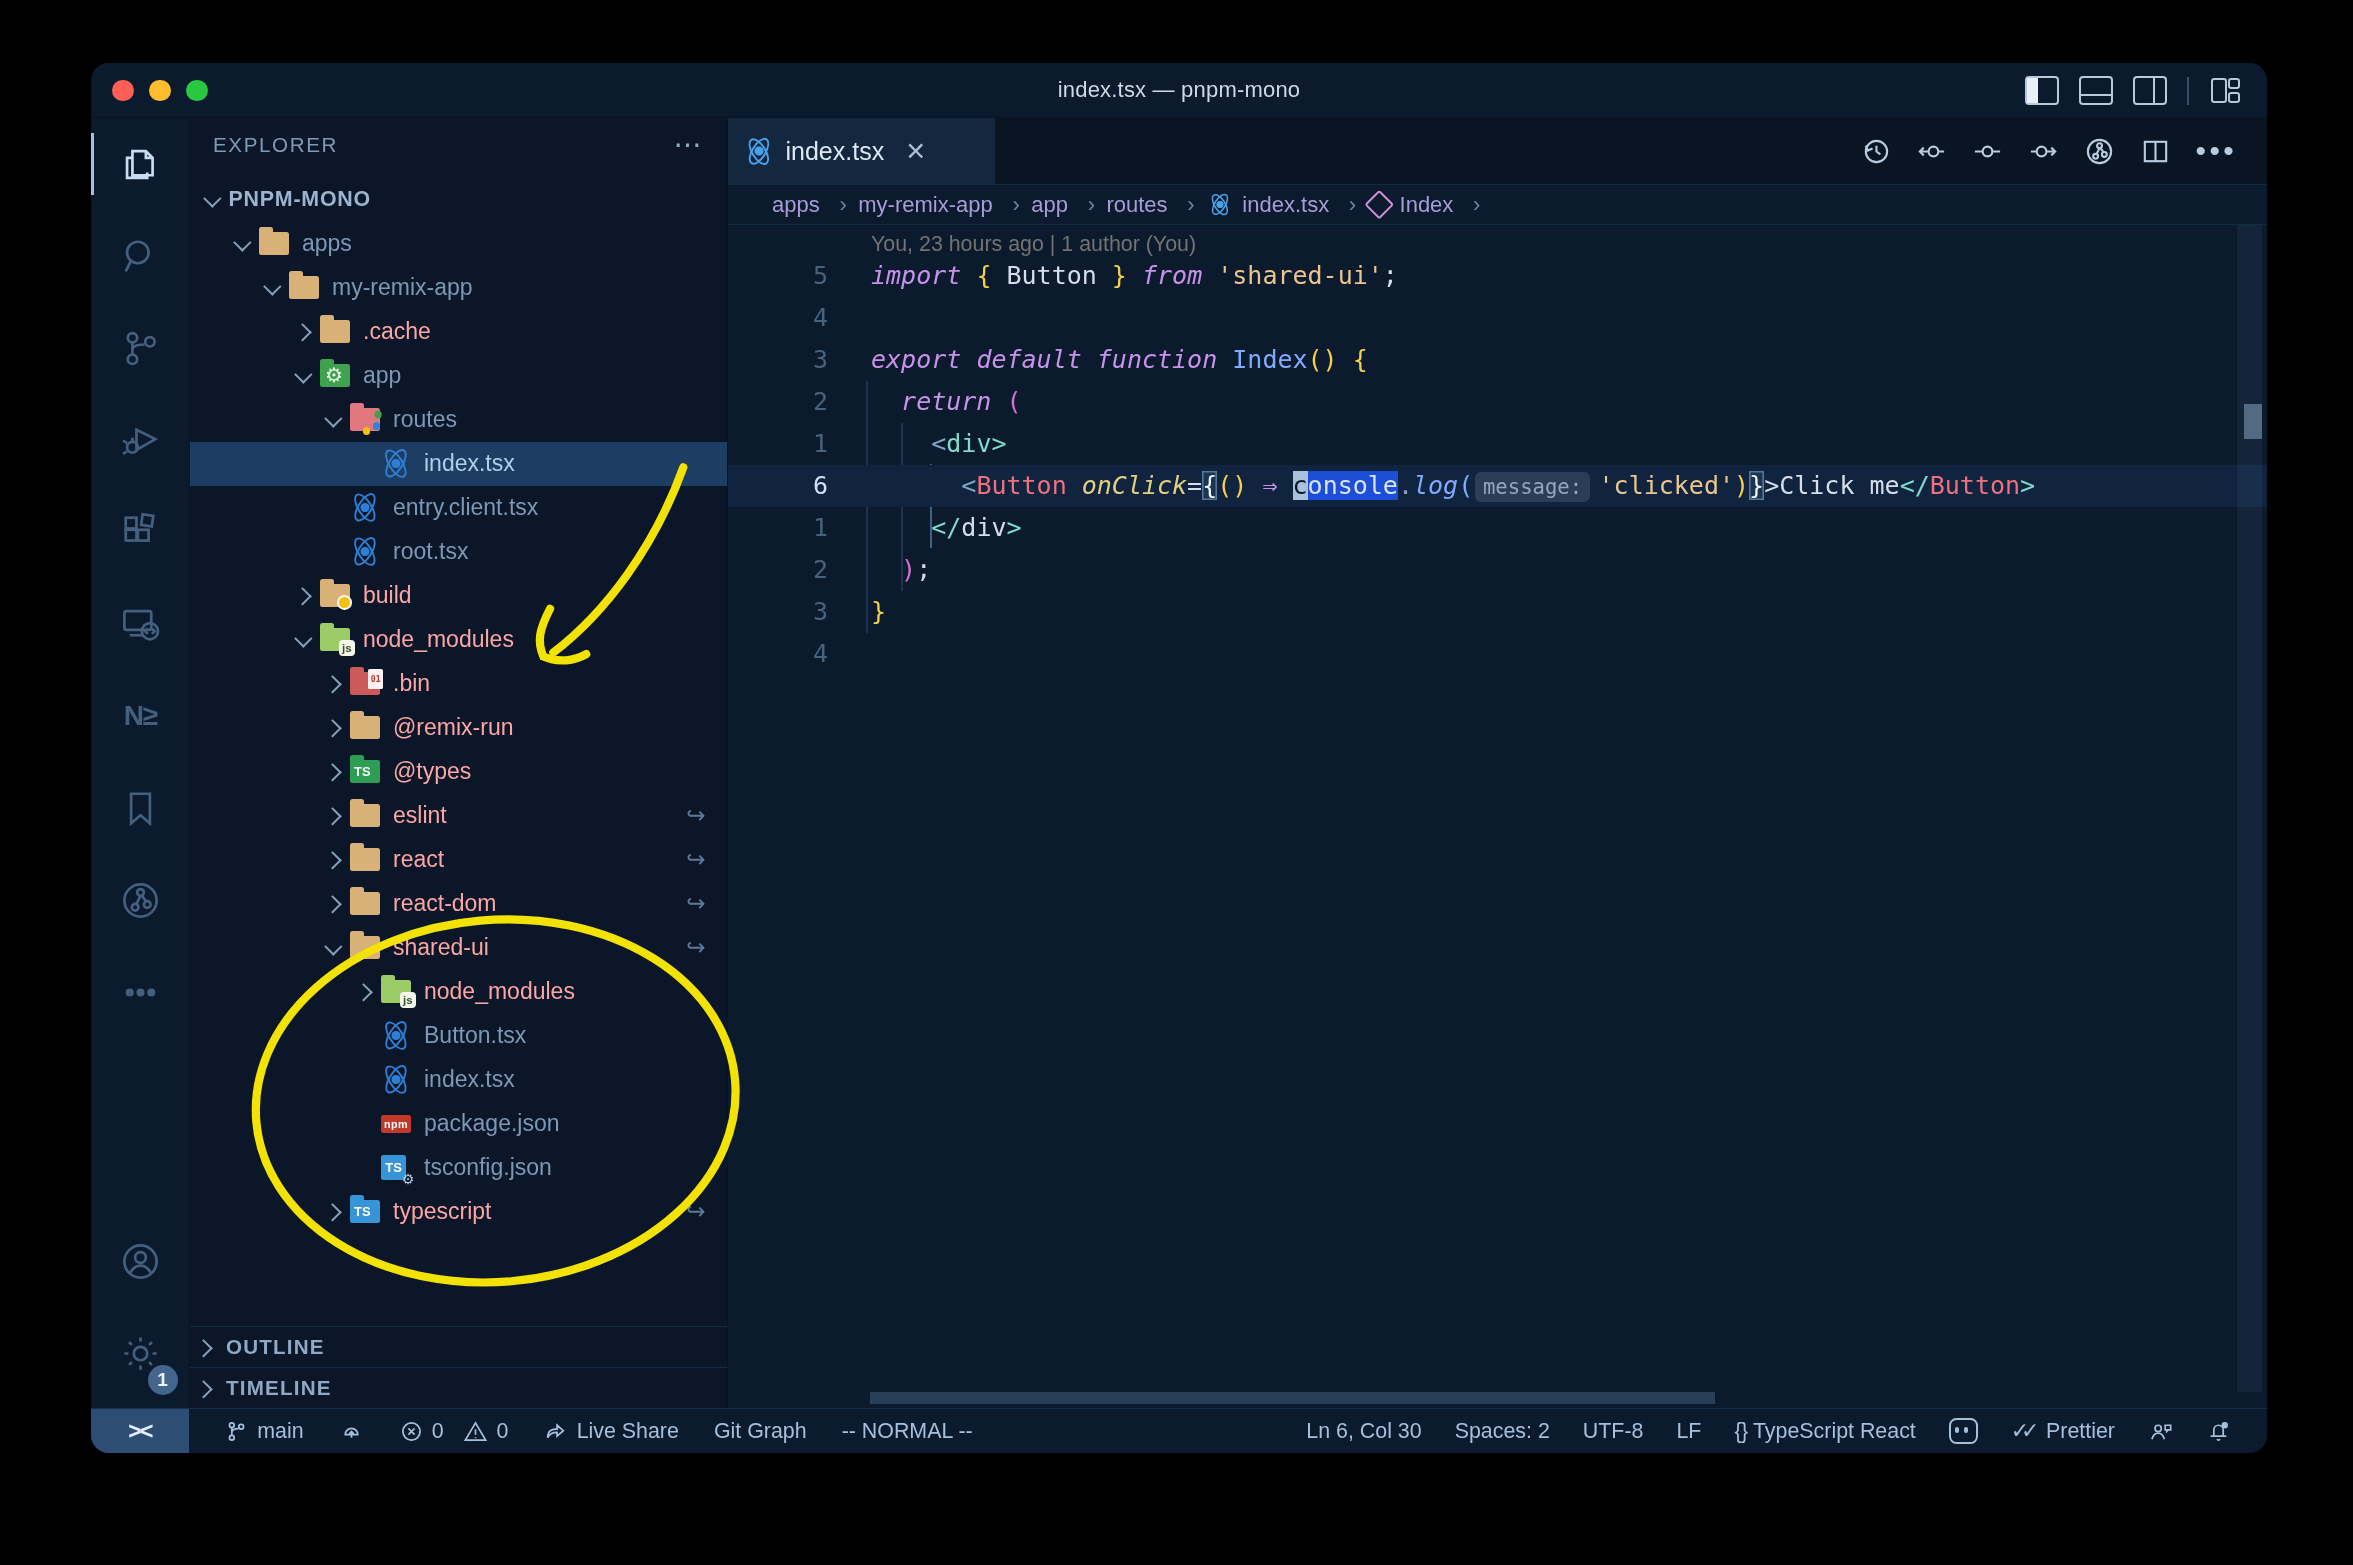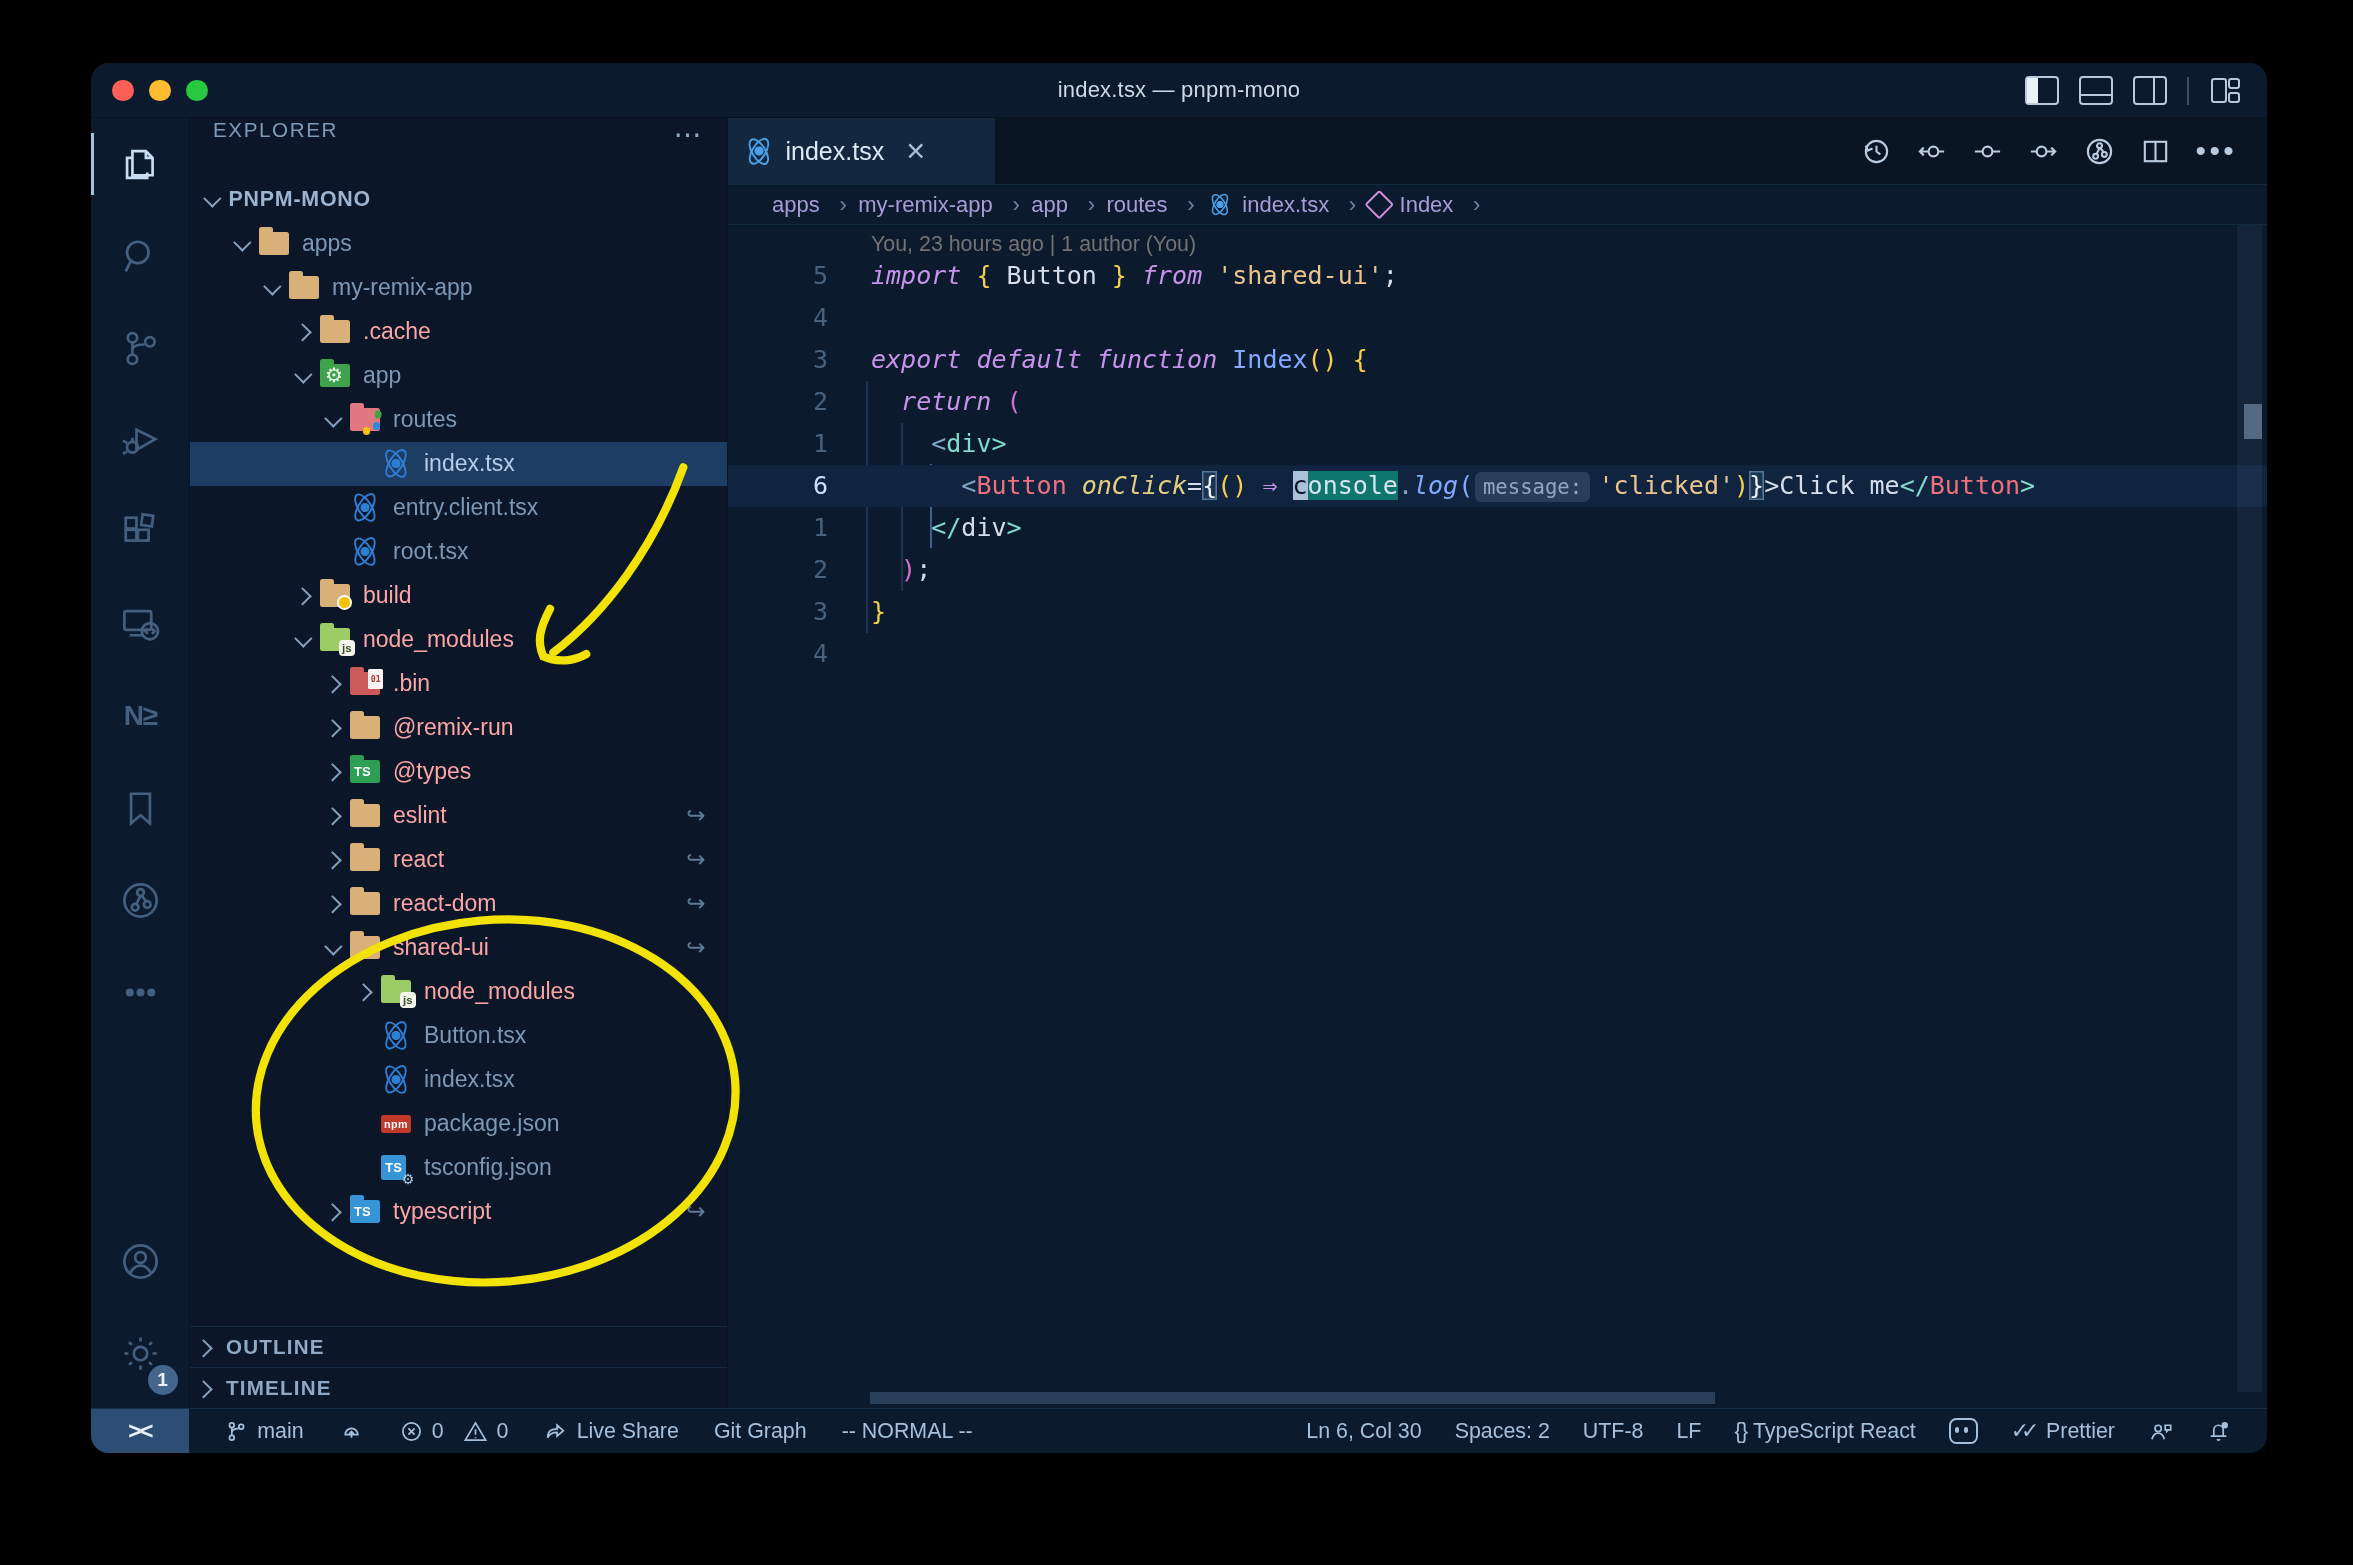--- a/index.html
+++ b/index.html
@@ -27,21 +27,21 @@
   #activitybar{flex:0 0 98px;background:#0c1a2d;border-right:0.8px solid #091322;position:relative;display:flex;flex-direction:column;align-items:center}
   .ab-icon{width:98px;height:92px;display:flex;align-items:center;justify-content:center;color:#44607e;position:relative}
   .ab-icon.active{color:#c8ddf2}
   .ab-icon.active::before{content:"";position:absolute;left:0;top:15px;bottom:15px;width:2.5px;background:#9fc3e2}
   .ab-icon svg{width:43px;height:43px;stroke:currentColor;fill:none;stroke-width:2}
   .ab-spacer{flex:1}
   .ab-badge{position:absolute;right:11.5px;bottom:5px;width:30px;height:30px;border-radius:50%;background:#44658c;color:#eaf3fc;font-size:19px;font-weight:bold;display:flex;align-items:center;justify-content:center}
   .nxtext{font-size:28px;font-weight:bold;color:#44607e;letter-spacing:-1.6px}
   
   #sidebar{flex:0 0 537px;background:#0b1728;border-right:0.8px solid #091322;display:flex;flex-direction:column;overflow:hidden}
-  #sb-header{height:53px;flex:0 0 53px;display:flex;align-items:flex-start;padding:0 23px;color:#7f9ab6;font-size:20.6px;letter-spacing:1.6px;justify-content:space-between}
+  #sb-header{height:53px;flex:0 0 53px;display:flex;align-items:center;padding:0 23px;color:#7f9ab6;font-size:20.6px;letter-spacing:1.6px;justify-content:space-between}
   #sb-header .dots{color:#93abc5;font-size:28px;letter-spacing:2.5px}
   #tree{flex:0 0 auto;margin-top:6.6px}
   .trow{height:44px;display:flex;align-items:center;color:#7d98b5;font-size:23px;cursor:pointer}
   .trow.sel{background:#1d3d63;color:#b6cde8}
   .trow.rootrow{font-weight:bold;letter-spacing:0.8px;color:#9db4cf;font-size:21.4px}
   .lv0{padding-left:7.4px}.lv1{padding-left:38px}.lv2{padding-left:68px}.lv3{padding-left:99px}
   .lv4{padding-left:129px}.lv5{padding-left:160px}
   .lbl{white-space:nowrap}
   .lbl.dim{color:#fca5a5}
   .trow.sel .lbl{color:#b6cde8}
@@ -111,21 +111,21 @@
   .tok.blue{color:#82aaff}
   .tok.blueit{color:#82aaff;font-style:italic}
   .tok.teal{color:#7fdbca}
   .tok.salmon{color:#f0717d}
   .tok.attr{color:#e3cf7f;font-style:italic}
   .tok.str{color:#ecc48d}
   .tok.fg{color:#d6deeb}
   .tok.dim2{color:#8aa0b8}
   .tok.punct{color:#7da9c7}
   .tok.brkt{color:#eef4fa;background:#1b3450;box-shadow:0 0 0 1.6px #55779a inset}
-  .tok.cons{background:#0f766e;color:#dae5f2}
+  .tok.cons{background:#1d4ed8;color:#dae5f2}
   .tok.cur{background:#a9c1d9;color:#0c1a2c}
   .tok.inlay{display:inline-block;background:#2a3e58;color:#93a7c0;font-size:20.6px;line-height:30px;padding:0 8.2px;margin:0 8.2px 0 1.6px;border-radius:5.8px}
   .guide{position:absolute;width:1.6px;background:#1c3450}
   .guide.bright{background:#40618a}
   #hscroll{position:absolute;left:142px;top:1167px;width:845px;height:12.3px;background:rgba(110,150,190,.30)}
   #vscroll{position:absolute;right:5px;top:0;width:25px;height:1167px;background:rgba(100,140,180,.10)}
   #vmark{position:absolute;right:5px;top:179px;width:18px;height:35px;background:rgba(160,190,220,.45)}
   
   #statusbar{height:44px;flex:0 0 44px;background:#0b1a2d;border-top:0.8px solid #1a3platform2;border-top:0.8px solid #1a3click;border-top:0.8px solid #16304a;display:flex;align-items:center;color:#a6c0dc;font-size:21.4px}
   .st-item{display:flex;align-items:center;gap:8.2px;white-space:nowrap}

